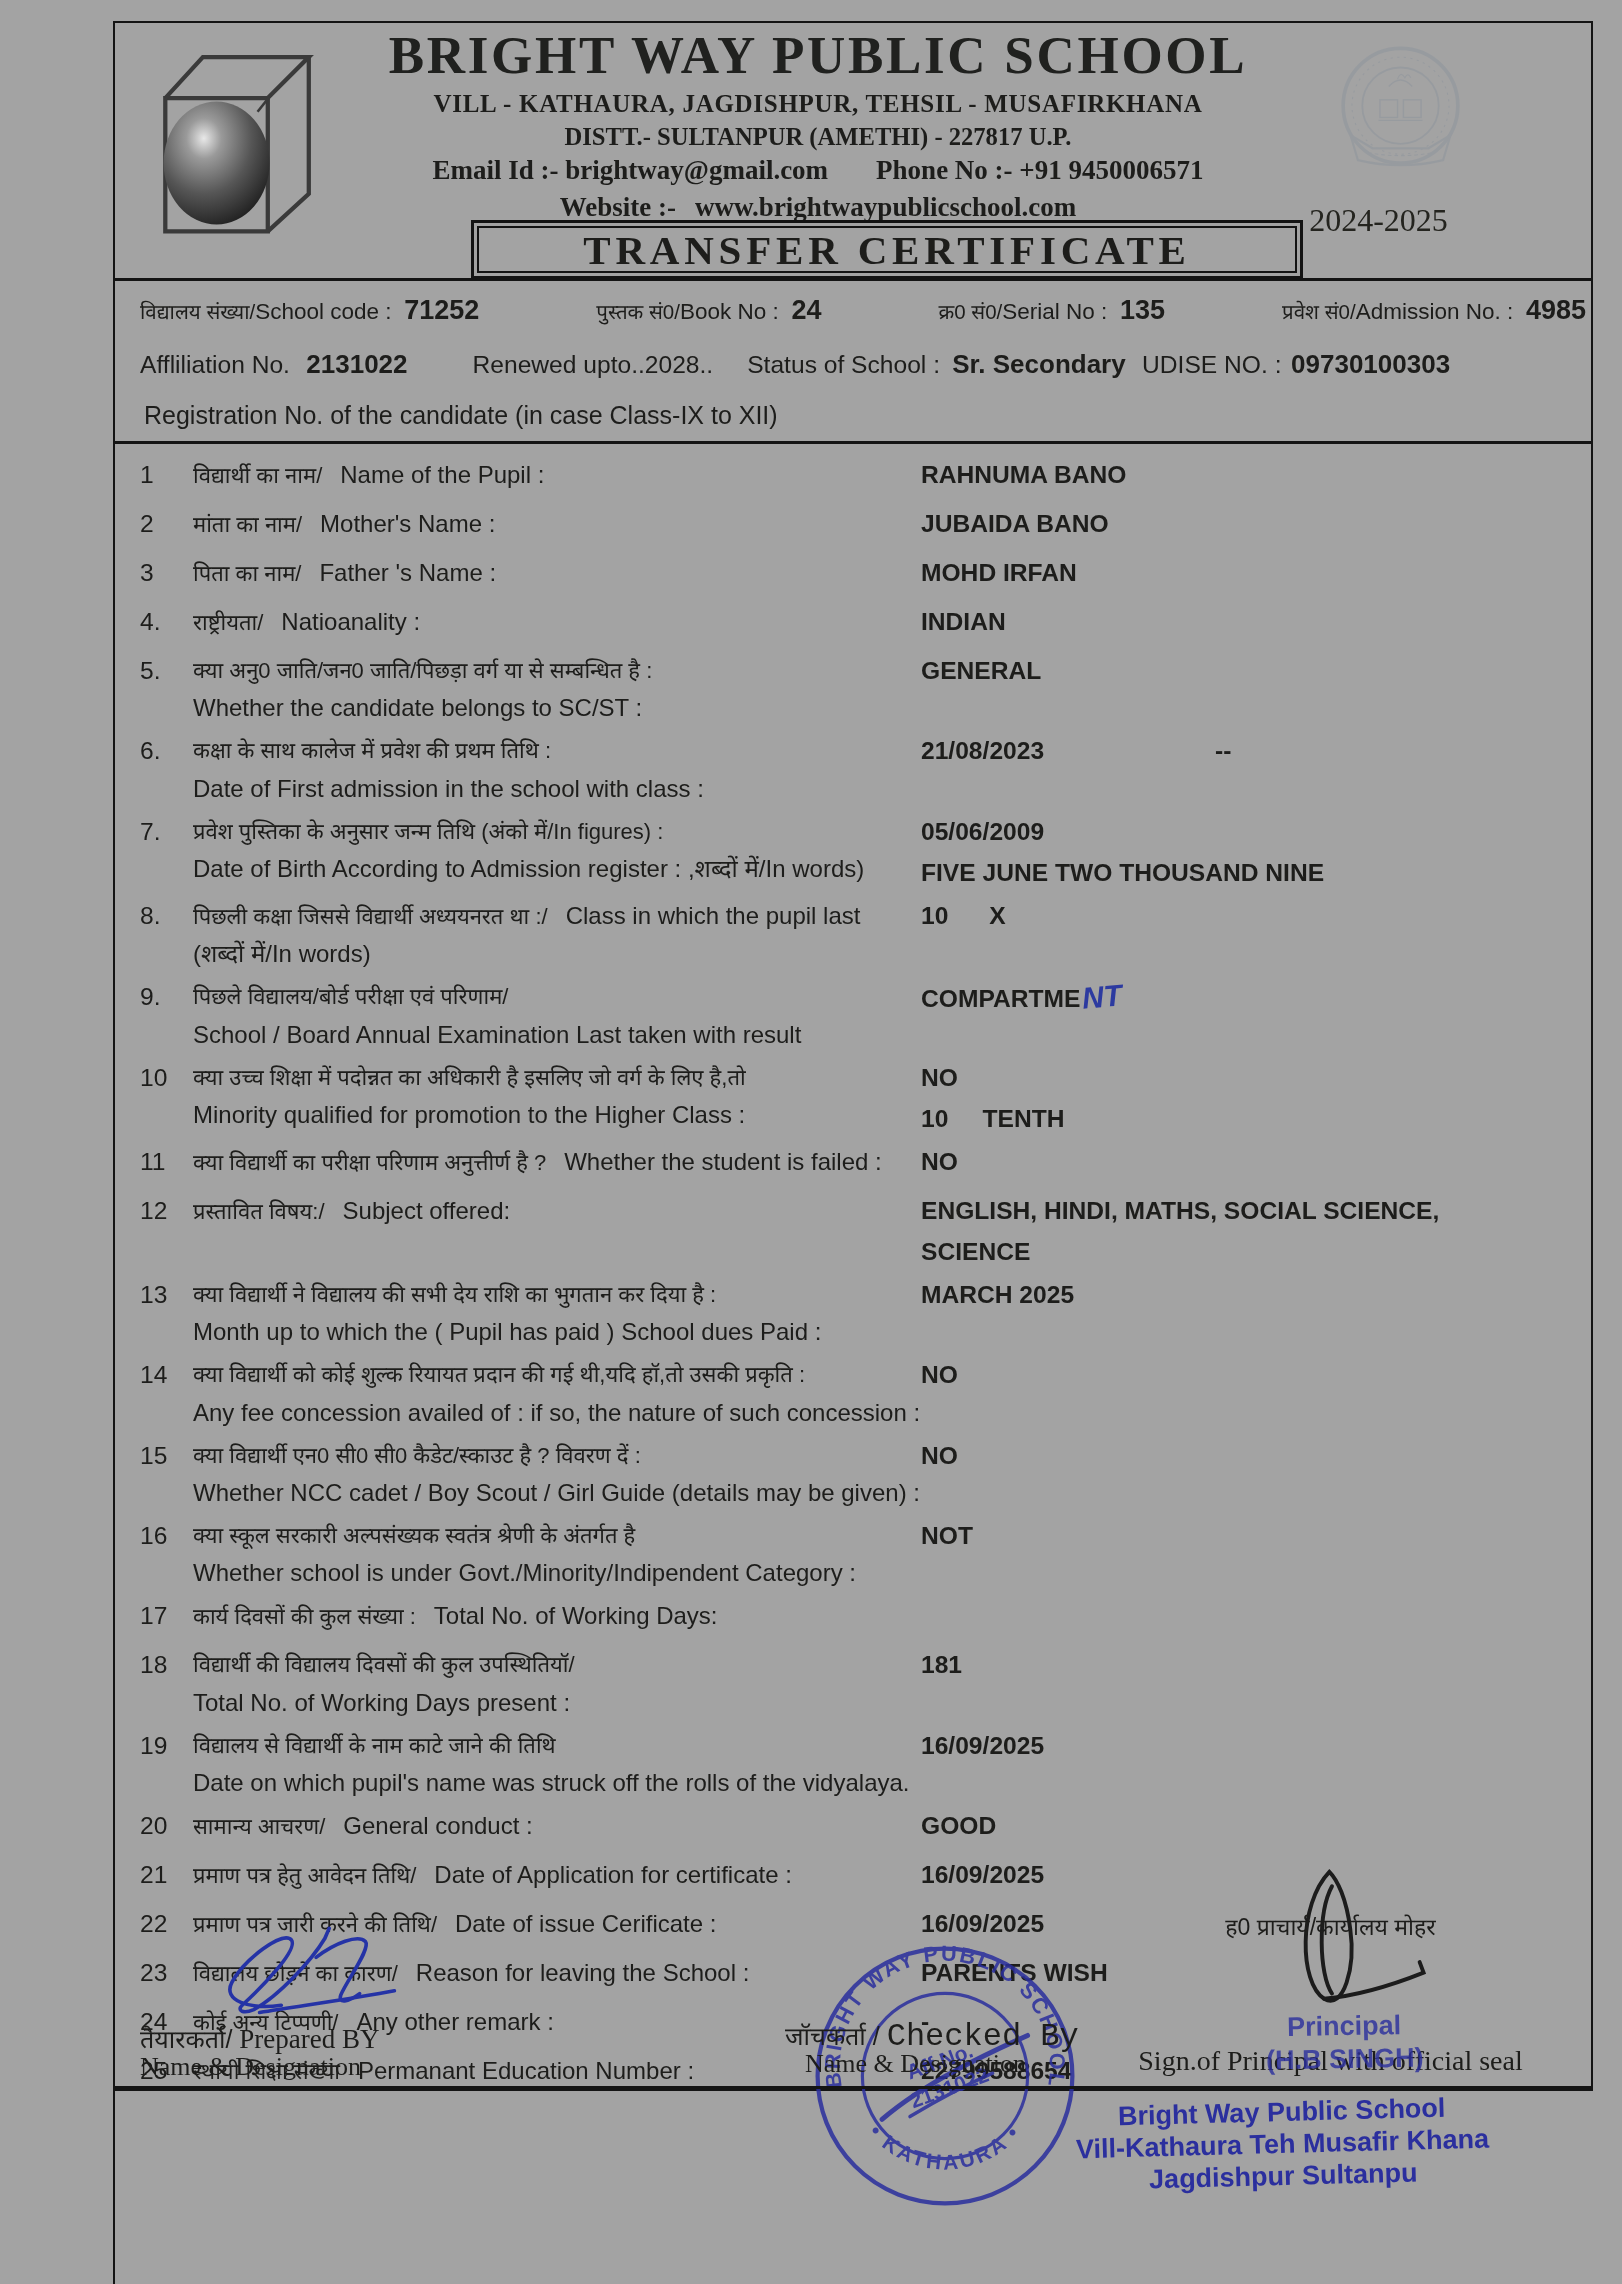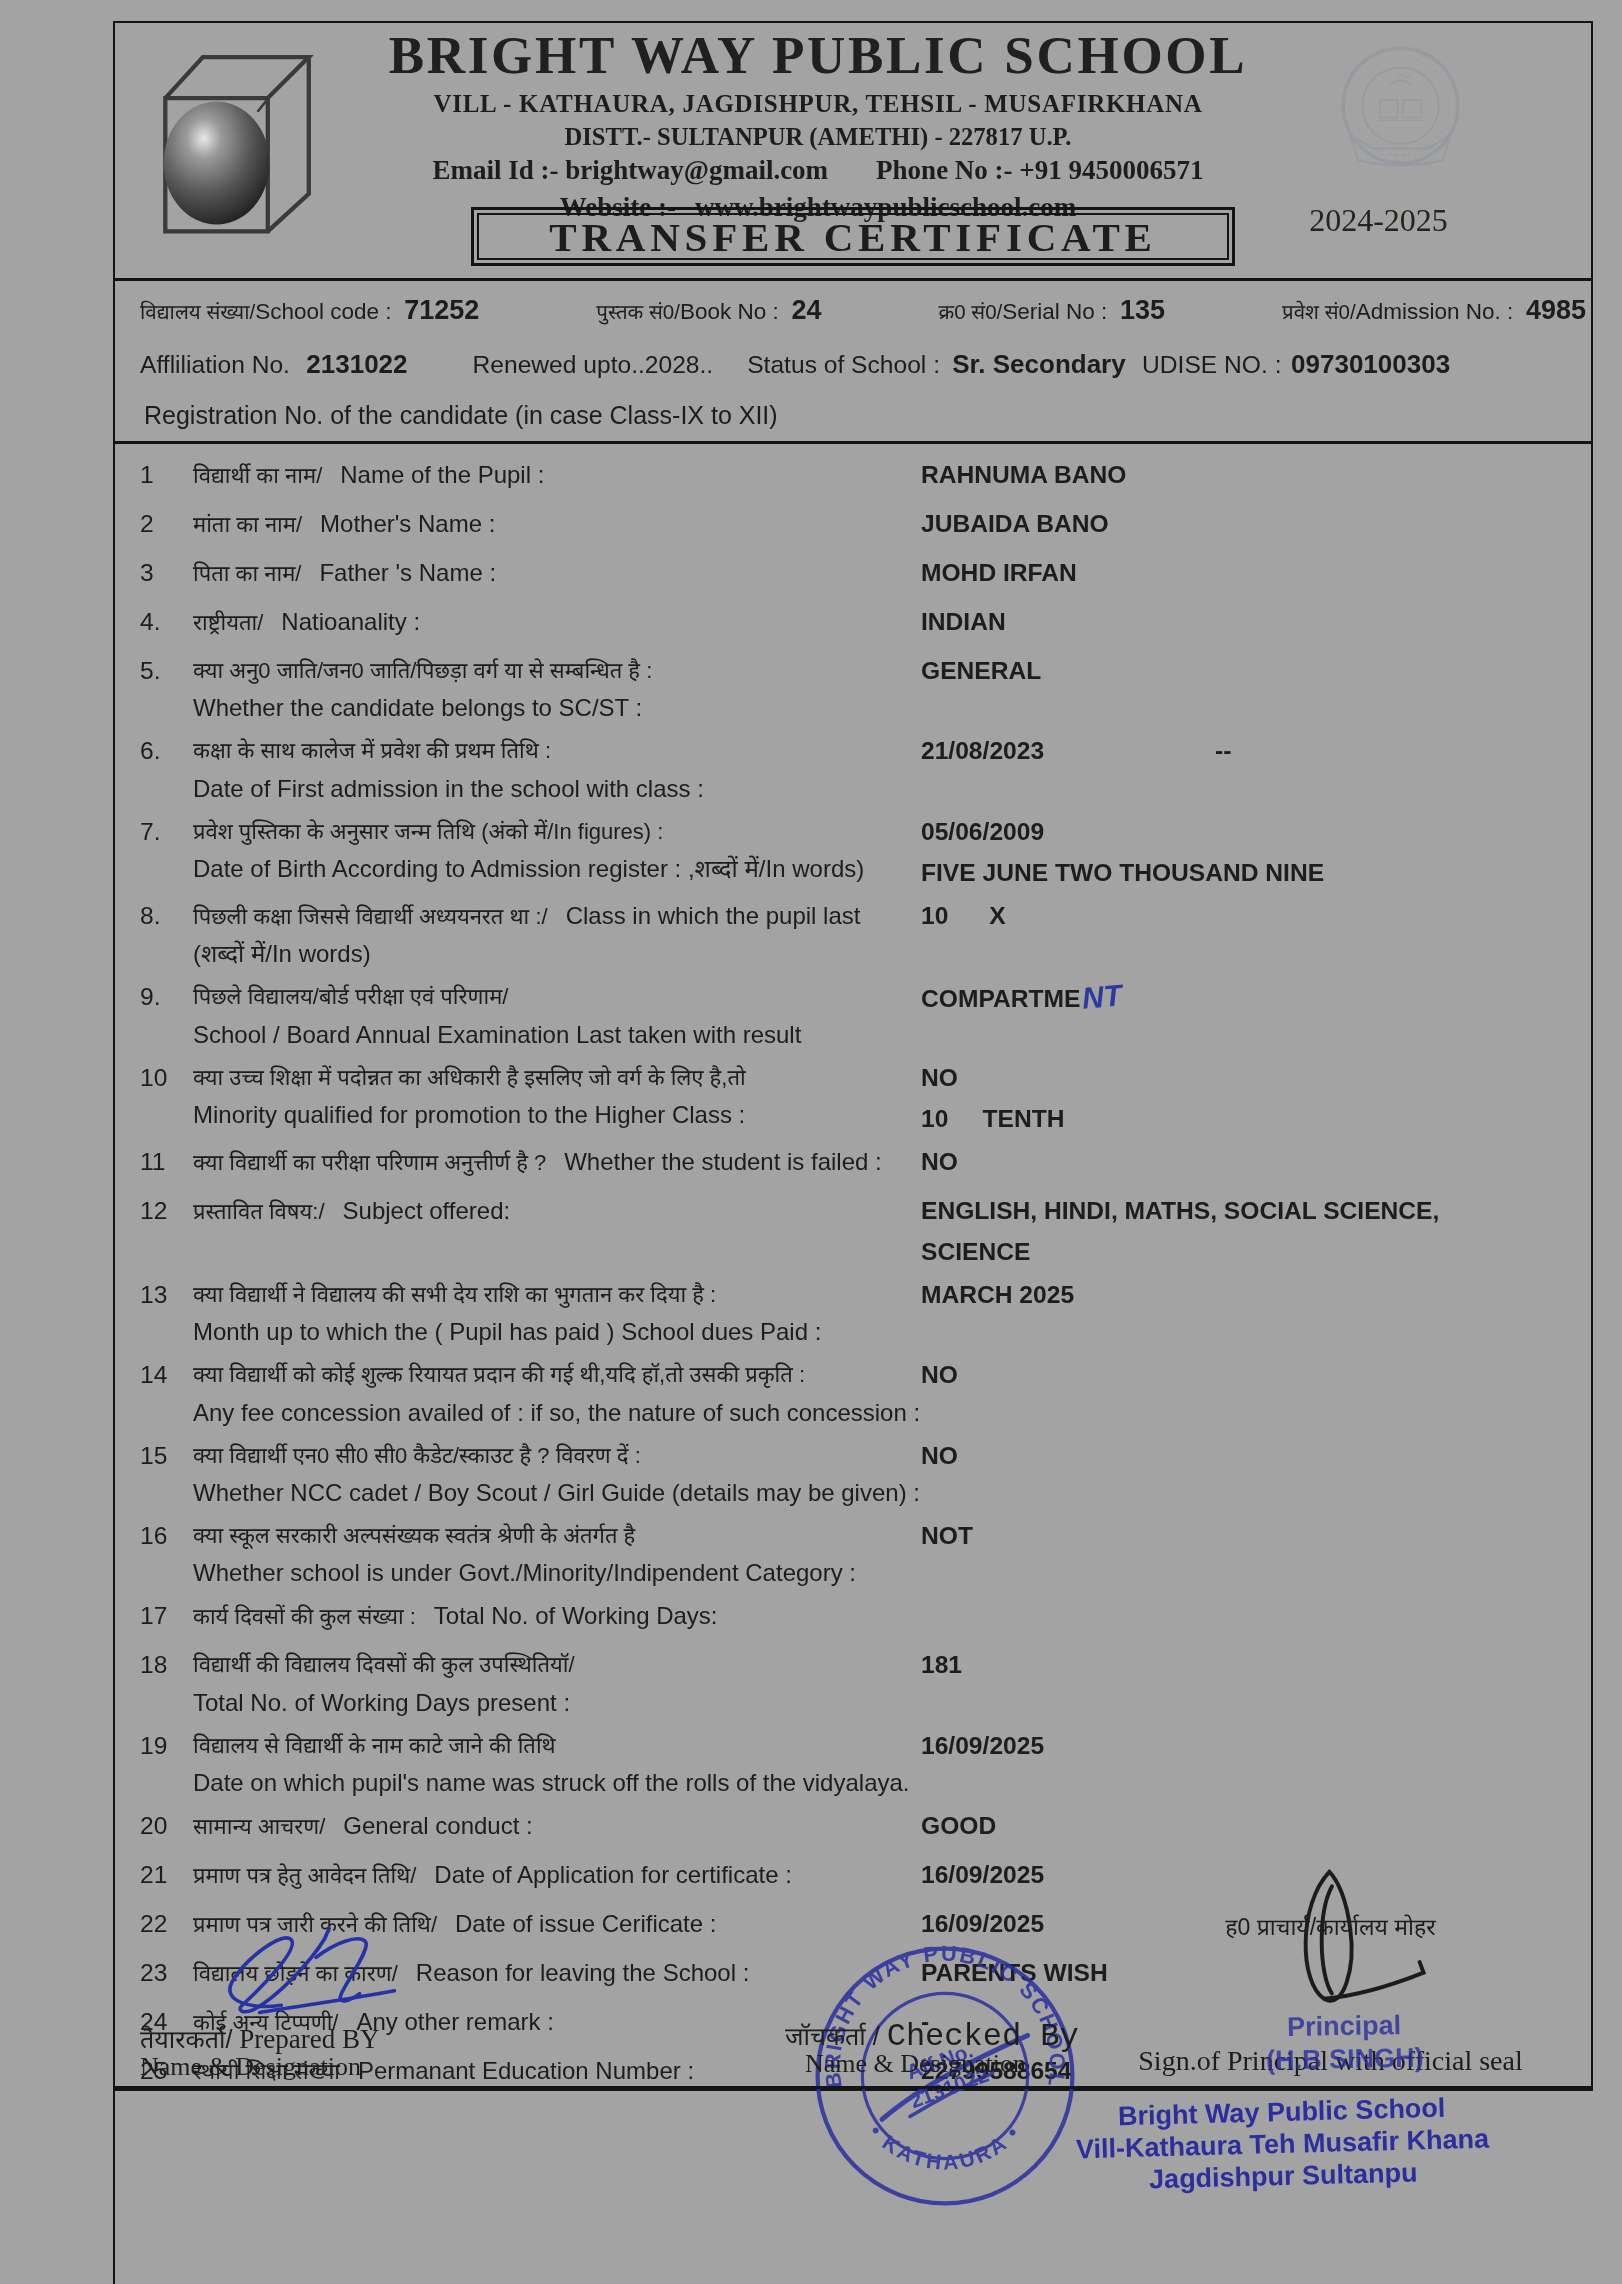--- a/index.html
+++ b/index.html
@@ -14,21 +14,21 @@
   .school-name{position:absolute;left:327px;top:24.6px;width:982px;text-align:center;
      font-family:"Liberation Serif",serif;font-weight:bold;font-size:53px;letter-spacing:2.7px;color:#20211f;}
   .addr1{position:absolute;left:327px;top:90px;width:982px;text-align:center;
      font-family:"Liberation Serif",serif;font-weight:bold;font-size:25px;letter-spacing:0.7px;}
   .addr2{position:absolute;left:327px;top:123px;width:982px;text-align:center;
      font-family:"Liberation Serif",serif;font-weight:bold;font-size:24.6px;}
   .contact{position:absolute;left:327px;top:155px;width:982px;display:flex;justify-content:center;gap:48px;
      font-family:"Liberation Serif",serif;font-weight:bold;font-size:27px;}
   .website{position:absolute;left:327px;top:192px;width:982px;text-align:center;
      font-family:"Liberation Serif",serif;font-weight:bold;font-size:27px;}
-  .tc-box{position:absolute;left:471px;top:207px;width:764px;height:59px;border:3.4px solid #141414;box-sizing:border-box;}
+  .tc-box{position:absolute;left:471px;top:220px;width:832px;height:59px;border:3.4px solid #141414;box-sizing:border-box;}
   .tc-inner{position:absolute;left:3.4px;top:3.4px;right:3.4px;bottom:3.4px;border:2px solid #141414;
      display:flex;align-items:center;justify-content:center;
      font-family:"Liberation Serif",serif;font-weight:bold;font-size:41px;letter-spacing:4.8px;}
   .session{position:absolute;left:1283px;top:202px;width:191px;text-align:center;
      font-family:"Liberation Serif",serif;font-size:32px;color:#24241f;}
   .seal{position:absolute;left:1327px;top:41px;width:147px;height:147px;opacity:.55;}
   
   .info-row{position:absolute;left:140px;top:295px;width:1446px;display:flex;justify-content:space-between;align-items:baseline;}
   .info-item{white-space:nowrap;}
   .lbl-hi{font-size:20.5px;}

